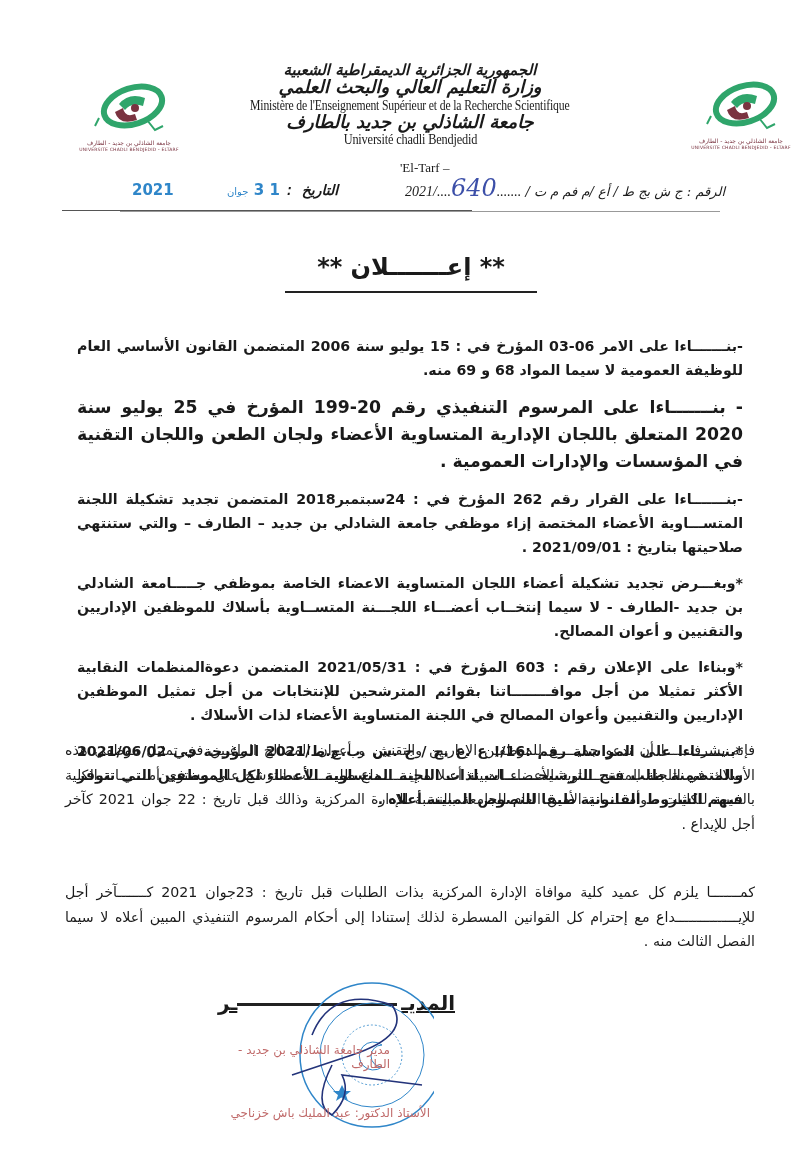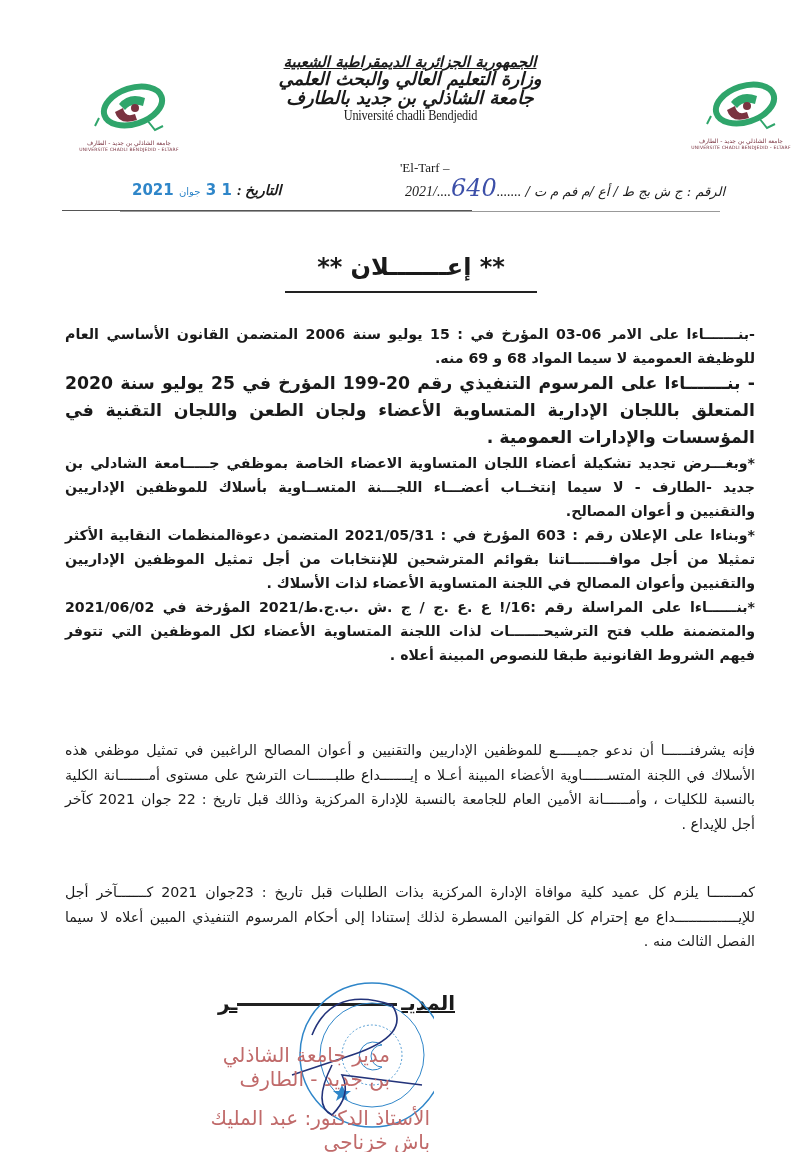--- a/index.html
+++ b/index.html
@@ -8,53 +8,53 @@
   .abs { position: absolute; }
 
   
   .logo { width: 110px; text-align: center; }
   .logo svg { display: block; margin: 0 auto; }
   .logo .ar { font-size: 6px; color: #7a3340; direction: rtl; margin-top: 1px; }
   .logo .fr { font-size: 4.5px; color: #7a3340; letter-spacing: 0.2px; margin-top: 1px; white-space: nowrap; }
 
   
   .header-center { left: 200px; top: 55px; width: 420px; text-align: center; line-height: 1.02; }
-  .h-ar { font-family: "DejaVu Serif", serif; font-style: italic; font-weight: bold; font-size: 15px; direction: rtl; text-decoration: underline; text-underline-offset: 1px; }
+  .h-ar { font-family: "DejaVu Serif", serif; font-style: italic; font-weight: bold; font-size: 15px; direction: rtl; text-underline-offset: 1px; margin-top: 8px; }
   .h-fr { font-family: "Liberation Serif", serif; font-size: 15px; transform: scaleX(0.82); display: inline-block; letter-spacing: -0.2px; }
   .h-ar2 { font-family: "DejaVu Serif", serif; font-style: italic; font-weight: bold; font-size: 18px; direction: rtl; }
 
   
   .ref { right: 82px; top: 174px; direction: rtl; font-family: "DejaVu Serif", serif; font-style: italic; font-size: 13px; white-space: nowrap; }
   .ref-num { font-family: "Liberation Serif", serif; font-size: 14px; direction: ltr; unicode-bidi: embed; }
   .handwritten { color: #3c4fa8; font-style: italic; font-size: 24px; font-family: "DejaVu Serif", serif; }
   .eltarf { left: 400px; top: 160px; font-family: "Liberation Serif", serif; font-size: 13px; }
 
   .date { left: 132px; top: 180px; direction: rtl; white-space: nowrap; }
-  .date-label { font-family: Liberation Serif, serif; font-style: italic; font-weight: bold; font-size: 14px; }
+  .date-label { font-family: Liberation Mono, monospace; font-style: italic; font-weight: bold; font-size: 14px; }
   .stamp-date { color: #2f86c9; font-weight: bold; font-family: "DejaVu Sans", sans-serif; font-size: 15px; }
-  .stamp-date .m { font-size: 10px; font-weight: normal; }
+  .stamp-date .m { font-size: 10px; font-weight: normal; margin-left: 48px; }
 
   .rule { left: 62px; top: 210px; width: 410px; height: 0; border-top: 1.5px solid #555; }
   .rule2 { left: 120px; top: 211px; width: 600px; height: 0; border-top: 1px solid #999; }
 
   
   .title { left: 283px; top: 253px; width: 256px; text-align: center; font-weight: bold; font-size: 24px; direction: rtl; letter-spacing: 1px; }
   .title-underline { left: 285px; top: 291px; width: 252px; border-top: 2px solid #222; }
 
   
   .body { left: 65px; width: 690px; direction: rtl; text-align: justify; font-family: "DejaVu Sans", sans-serif; font-weight: bold; }
-  .p { margin: 0; }
+  .p { margin: 12px; }
   .s15 { font-size: 14.2px; line-height: 24px; }
   .s18 { font-size: 17.3px; line-height: 27px; }
   .norm { font-weight: normal; font-size: 14.2px; line-height: 24.5px; }
 
   
   .sig-title { left: 205px; top: 991px; width: 250px; direction: rtl; font-weight: bold; font-size: 20px; text-decoration: underline; }
   .sig-title .bar { display: inline-block; width: 160px; border-top: 3px solid #222; vertical-align: middle; margin-right: 4px; }
-  .sig-red { color: #c06a6a; font-size: 20px; direction: rtl; }
+  .sig-red { color: #c06a6a; font-size: 12px; direction: rtl; }
   .stamp { left: 272px; top: 975px; width: 162px; height: 155px; }
 </style>
 </head>
 <body>
 
 <div class="abs logo" style="left:74px; top:82px;">
   <svg width="80" height="56" viewBox="0 0 80 56">
     <ellipse cx="44" cy="24" rx="30" ry="18" fill="none" stroke="#2fa56b" stroke-width="6" transform="rotate(-18 44 24)"></ellipse>
     <path d="M30 22 Q40 10 56 16 L54 24 Q42 20 36 28 Z" fill="#2fa56b"></path>
     <path d="M26 30 Q30 44 48 38 L46 32 Q36 36 34 26 Z" fill="#7a3340"></path>
@@ -75,20 +75,21 @@
     <path d="M58 38 L66 48 L74 44" fill="none" stroke="#2fa56b" stroke-width="2"></path>
     <path d="M10 36 L6 44" stroke="#2fa56b" stroke-width="2"></path>
   </svg>
   <div class="ar">جامعة الشاذلي بن جديد - الطارف</div>
   <div class="fr">UNIVERSITE CHADLI BENDJEDID - ELTARF</div>
 </div>
 
 <div class="abs header-center">
   <div class="h-ar">الجمهورية الجزائرية الديمقراطية الشعبية</div>
   <div class="h-ar2">وزارة التعليم العالي والبحث العلمي</div>
+  <div><span class="h-fr" style="transform:scaleX(0.78);">Ministère de l'Enseignement Supérieur et de la Recherche Scientifique</span></div>
   <div class="h-ar2">جامعة الشاذلي بن جديد بالطارف</div>
   <div><span class="h-fr">Université chadli Bendjedid</span></div>
 </div>
 
 <div class="abs eltarf">'El-Tarf –</div>
 
 <div class="abs ref">
   <span>الرقم : ج ش بج ط / أع /م فم م ت /</span>
   <span class="ref-num">
     <span>2021/</span>....<span class="handwritten">640</span>.......
@@ -106,20 +107,21 @@
 
 <div class="abs rule"></div>
 <div class="abs rule2"></div>
 
 <div class="abs title">** إعـــــــلان **</div>
 <div class="abs title-underline"></div>
 
 <div class="abs body" style="top:322px;">
   <p class="p s15">-بنـــــــاءا على الامر 06-03 المؤرخ في : 15 يوليو سنة 2006 المتضمن القانون الأساسي العام للوظيفة العمومية لا سيما المواد 68 و 69 منه.</p>
   <p class="p s18">- بنـــــــاءا على المرسوم التنفيذي رقم 20-199 المؤرخ في 25 يوليو سنة 2020 المتعلق باللجان الإدارية المتساوية الأعضاء ولجان الطعن واللجان التقنية في المؤسسات والإدارات العمومية .</p>
+  <p class="p s15" style="margin-top:2px;">-بنـــــــاءا على القرار رقم 262 المؤرخ في : 24سبتمبر2018 المتضمن تجديد تشكيلة اللجنة المتســـاوية الأعضاء المختصة إزاء موظفي جامعة الشادلي بن جديد – الطارف – والتي ستنتهي صلاحيتها بتاريخ : 2021/09/01 .</p>
   <p class="p s15">*وبغـــرض تجديد تشكيلة أعضاء اللجان المتساوية الاعضاء الخاصة بموظفي جـــــامعة الشادلي بن جديد -الطارف - لا سيما إنتخــاب أعضـــاء اللجـــنة المتســاوية بأسلاك للموظفين الإداريين والتقنيين و أعوان المصالح.</p>
   <p class="p s15">*وبناءا على الإعلان رقم : 603 المؤرخ في : 2021/05/31 المتضمن دعوةالمنظمات النقابية الأكثر تمثيلا من أجل موافــــــــاتنا بقوائم المترشحين للإنتخابات من أجل تمثيل الموظفين الإداريين والتقنيين وأعوان المصالح في اللجنة المتساوية الأعضاء لذات الأسلاك .</p>
   <p class="p s15">*بنــــــاءا على المراسلة رقم :16/! ع .ع .ج / ج .ش .ب.ج.ط/2021 المؤرخة في 2021/06/02 والمتضمنة طلب فتح الترشيحـــــــات لذات اللجنة المتساوية الأعضاء لكل الموظفين التي تتوفر فيهم الشروط القانونية طبقا للنصوص المبينة أعلاه .</p>
 </div>
 
 <div class="abs body norm" style="top:738px;">فإنه يشرفنــــــا أن ندعو جميـــــع للموظفين الإداريين والتقنيين و أعوان المصالح الراغبين في تمثيل موظفي هذه الأسلاك في اللجنة المتســــــاوية الأعضاء المبينة أعـلا ه إيـــــــداع طلبــــــات الترشح على مستوى أمـــــــانة الكلية بالنسبة للكليات ، وأمــــــانة الأمين العام للجامعة بالنسبة للإدارة المركزية وذالك قبل تاريخ : 22 جوان 2021 كآخر أجل للإيداع .</div>
 
 <div class="abs body norm" style="top:880px;">كمـــــــا يلزم كل عميد كلية موافاة الإدارة المركزية بذات الطلبات قبل تاريخ : 23جوان 2021 كـــــــآخر أجل للإيـــــــــــــــداع مع إحترام كل القوانين المسطرة لذلك إستنادا إلى أحكام المرسوم التنفيذي المبين أعلاه لا سيما الفصل الثالث منه .</div>
 
 <div class="abs sig-title">

